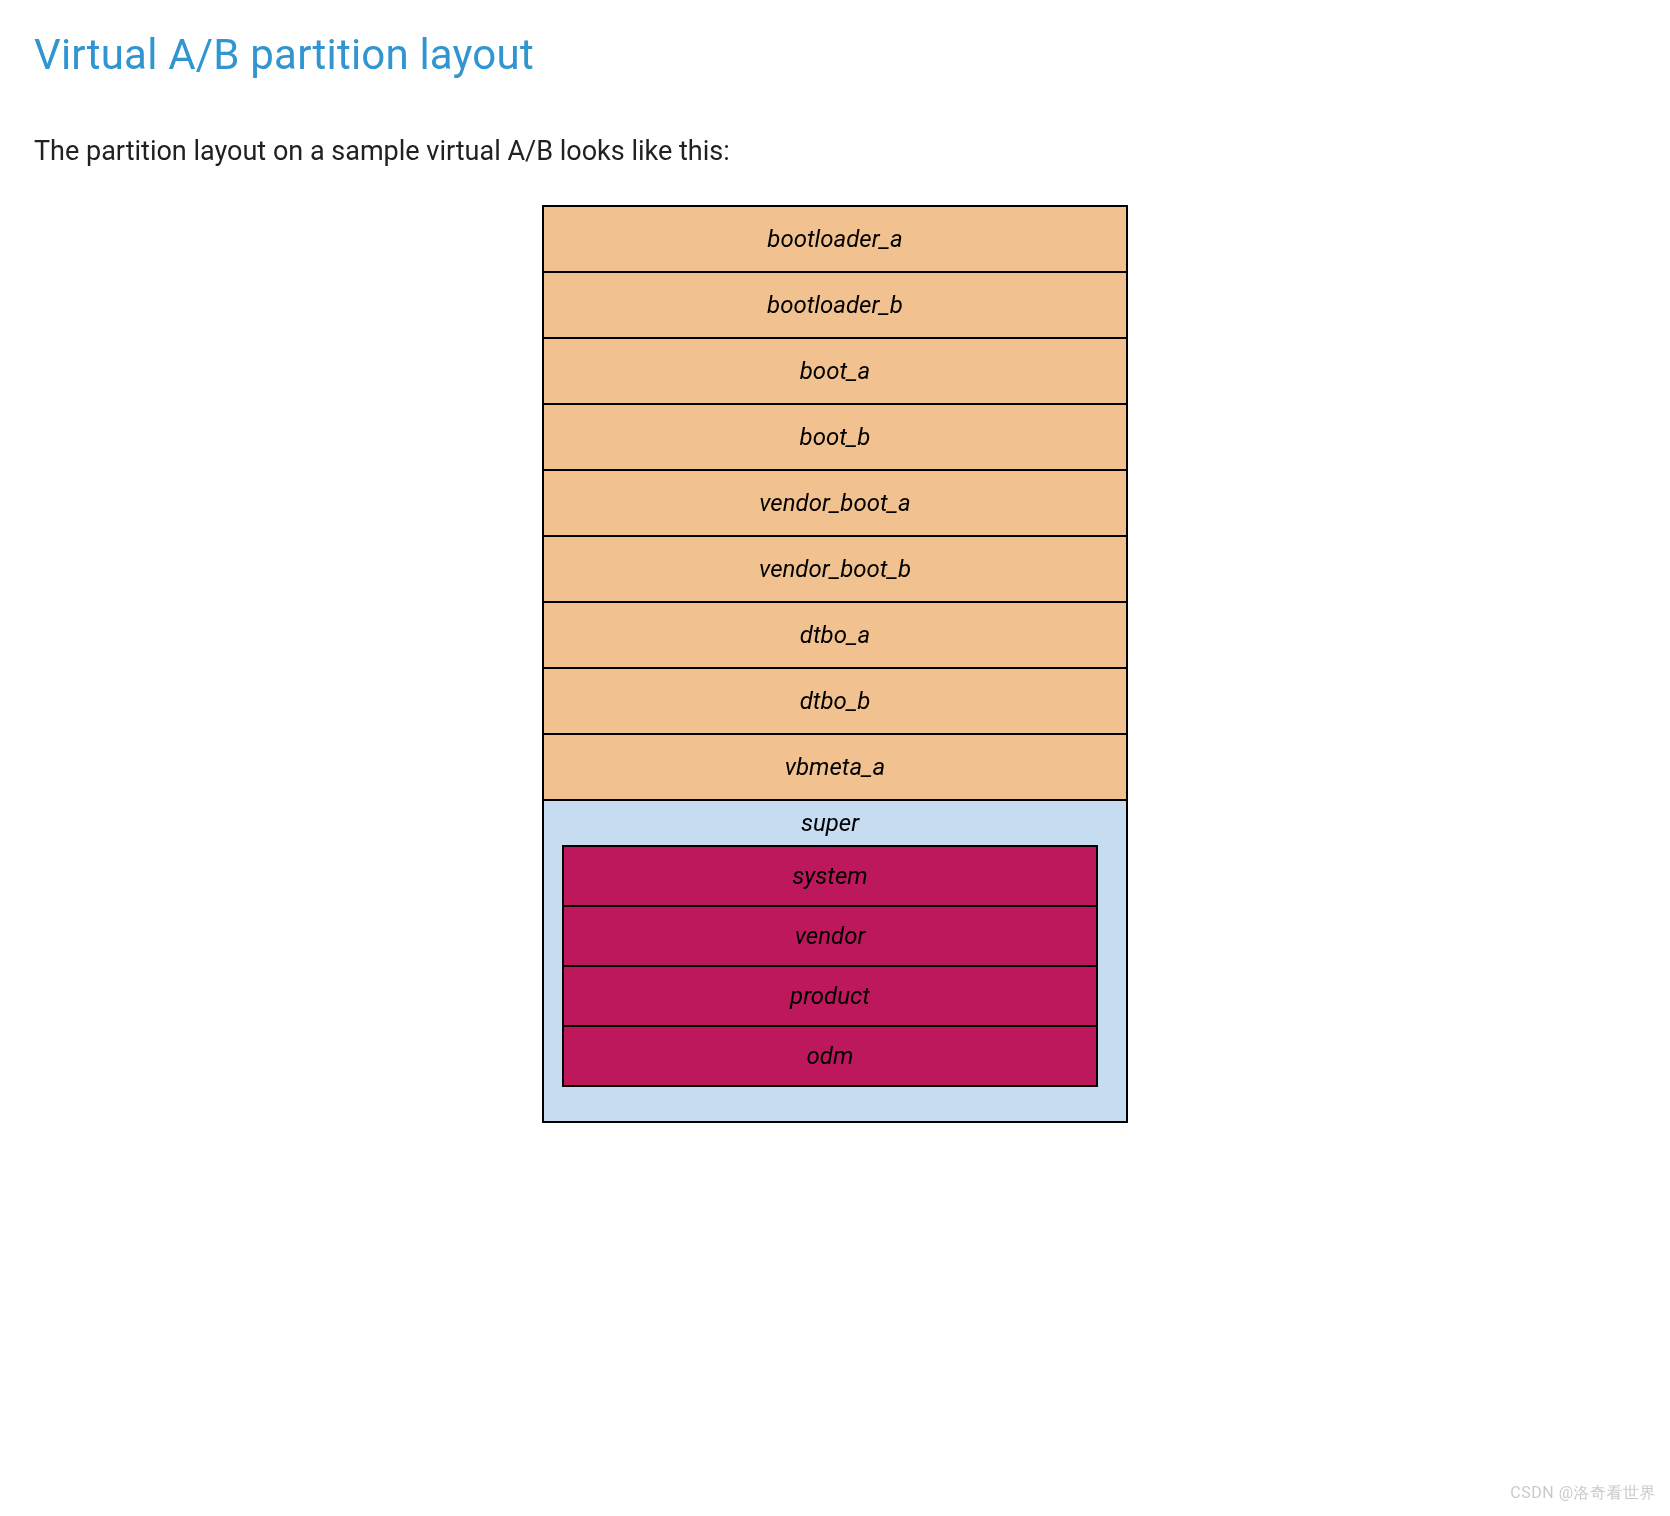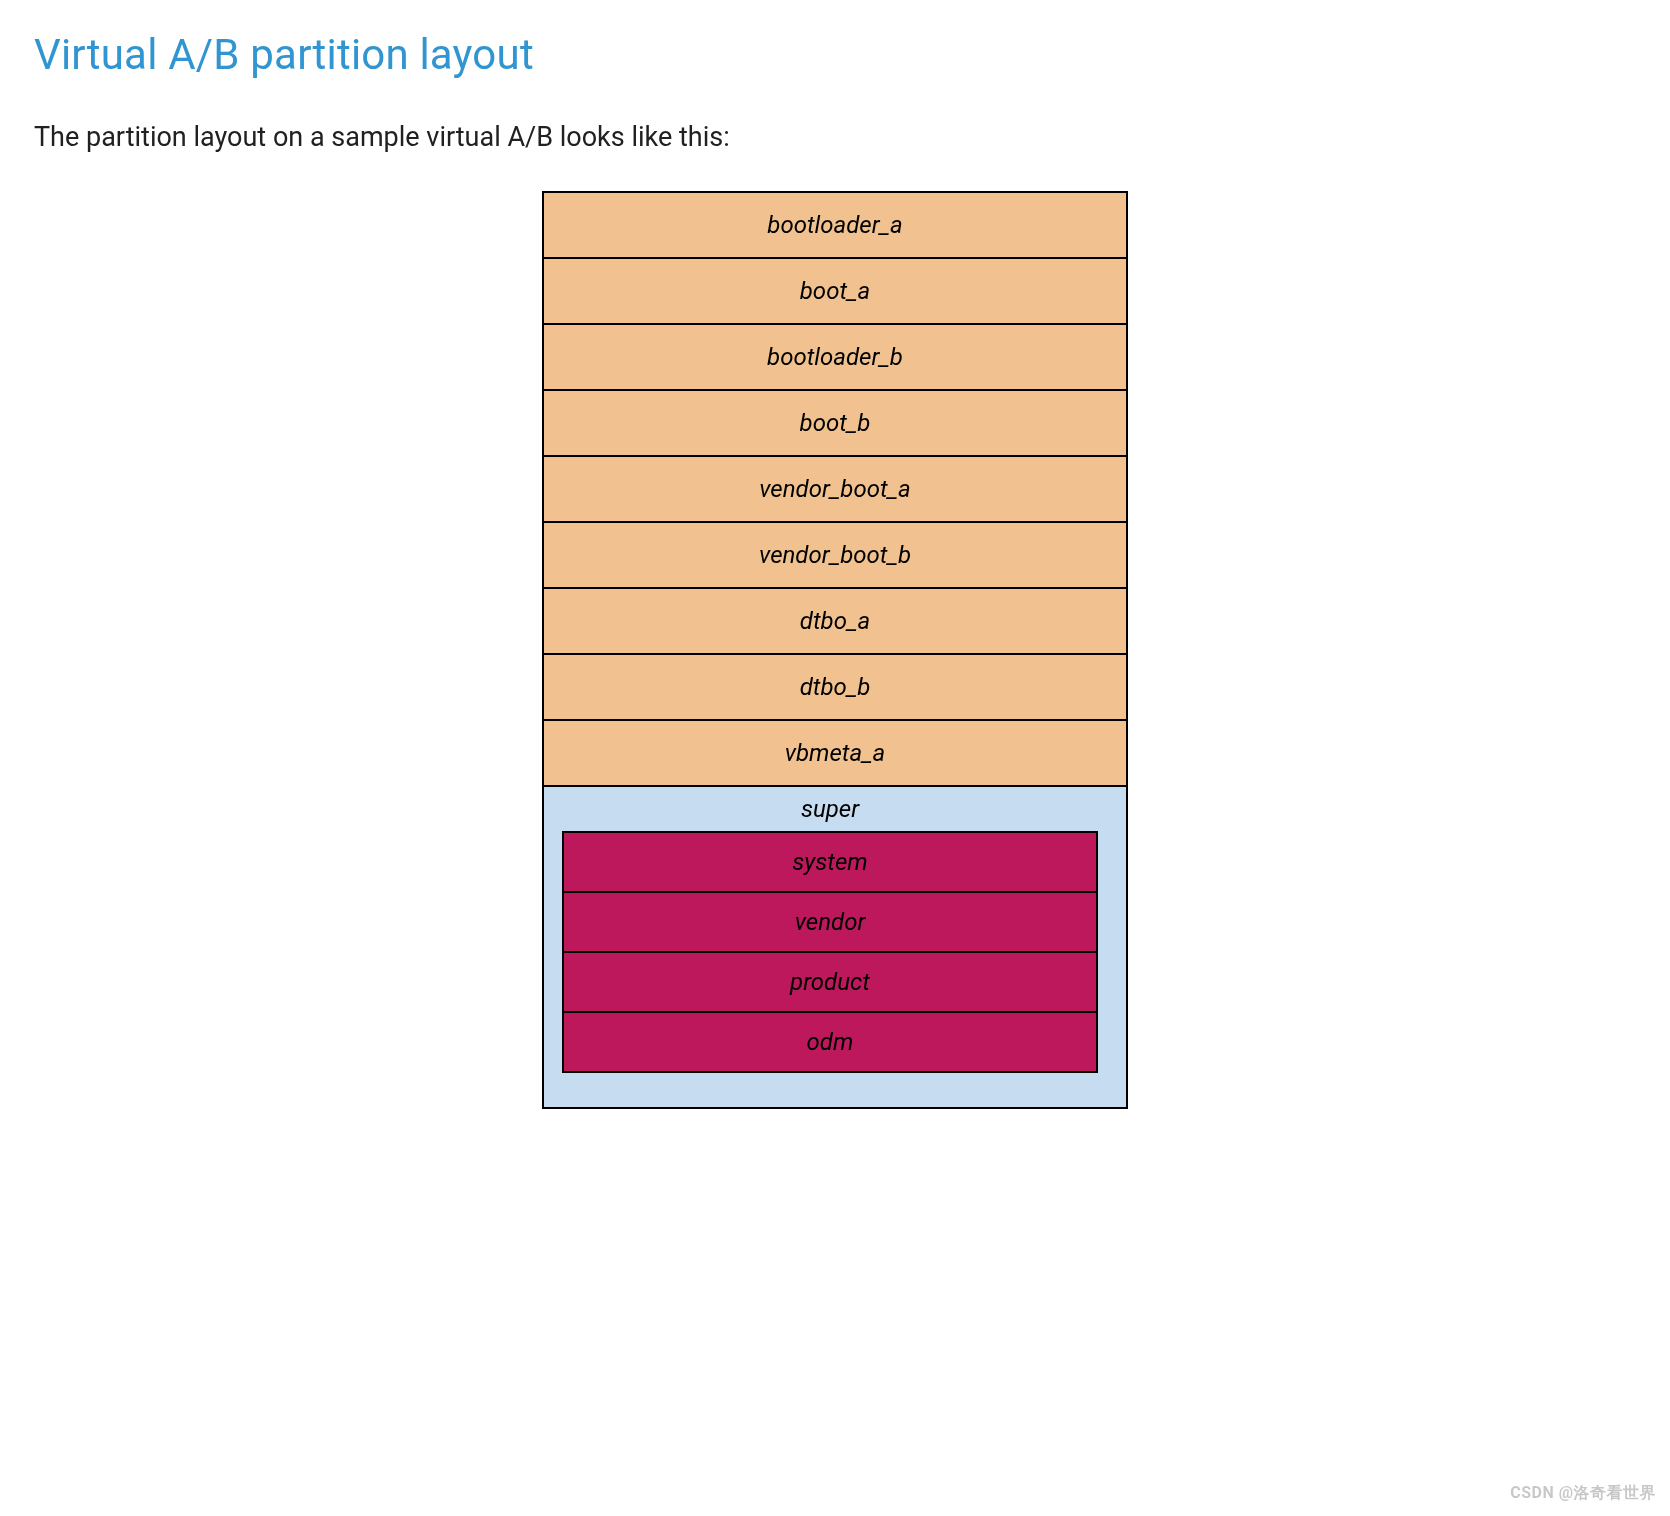--- a/index.html
+++ b/index.html
@@ -8,21 +8,21 @@
       background: #ffffff;
       width: 1670px;
       height: 1516px;
       padding: 30px 34px;
       position: relative;
     }
     .page-title {
       color: #3095d0;
       font-size: 42px;
       font-weight: 400;
-      margin-bottom: 42px;
+      margin-bottom: 56px;
       letter-spacing: 0.2px;
     }
     .intro-text {
       color: #212121;
       font-size: 27px;
       font-weight: 400;
       margin-bottom: 38px;
     }
     .diagram-wrap {
       width: 100%;
@@ -86,35 +86,34 @@
       text-align: center;
     }
     .caption .bold { font-weight: 700; }
     .watermark {
       position: absolute;
       right: 14px;
       bottom: 12px;
       font-size: 16px;
       color: rgba(0,0,0,0.22);
       letter-spacing: 0.5px;
-      font-weight: bold;
     }
   </style>
 </head>
 <body>
 
 <h2 class="page-title">Virtual A/B partition layout</h2>
 
 <p class="intro-text">The partition layout on a sample virtual A/B looks like this:</p>
 
 <div class="diagram-wrap">
   <div class="partition-stack">
     <div class="partition-row">bootloader_a</div>
+    <div class="partition-row">bootloader_b</div>
     <div class="partition-row">boot_a</div>
-    <div class="partition-row">bootloader_b</div>
     <div class="partition-row">boot_b</div>
     <div class="partition-row">vendor_boot_a</div>
     <div class="partition-row">vendor_boot_b</div>
     <div class="partition-row">dtbo_a</div>
     <div class="partition-row">dtbo_b</div>
     <div class="partition-row">vbmeta_a</div>
 
     <div class="super-container">
       <div class="super-label">super</div>
       <div class="inner-stack">

